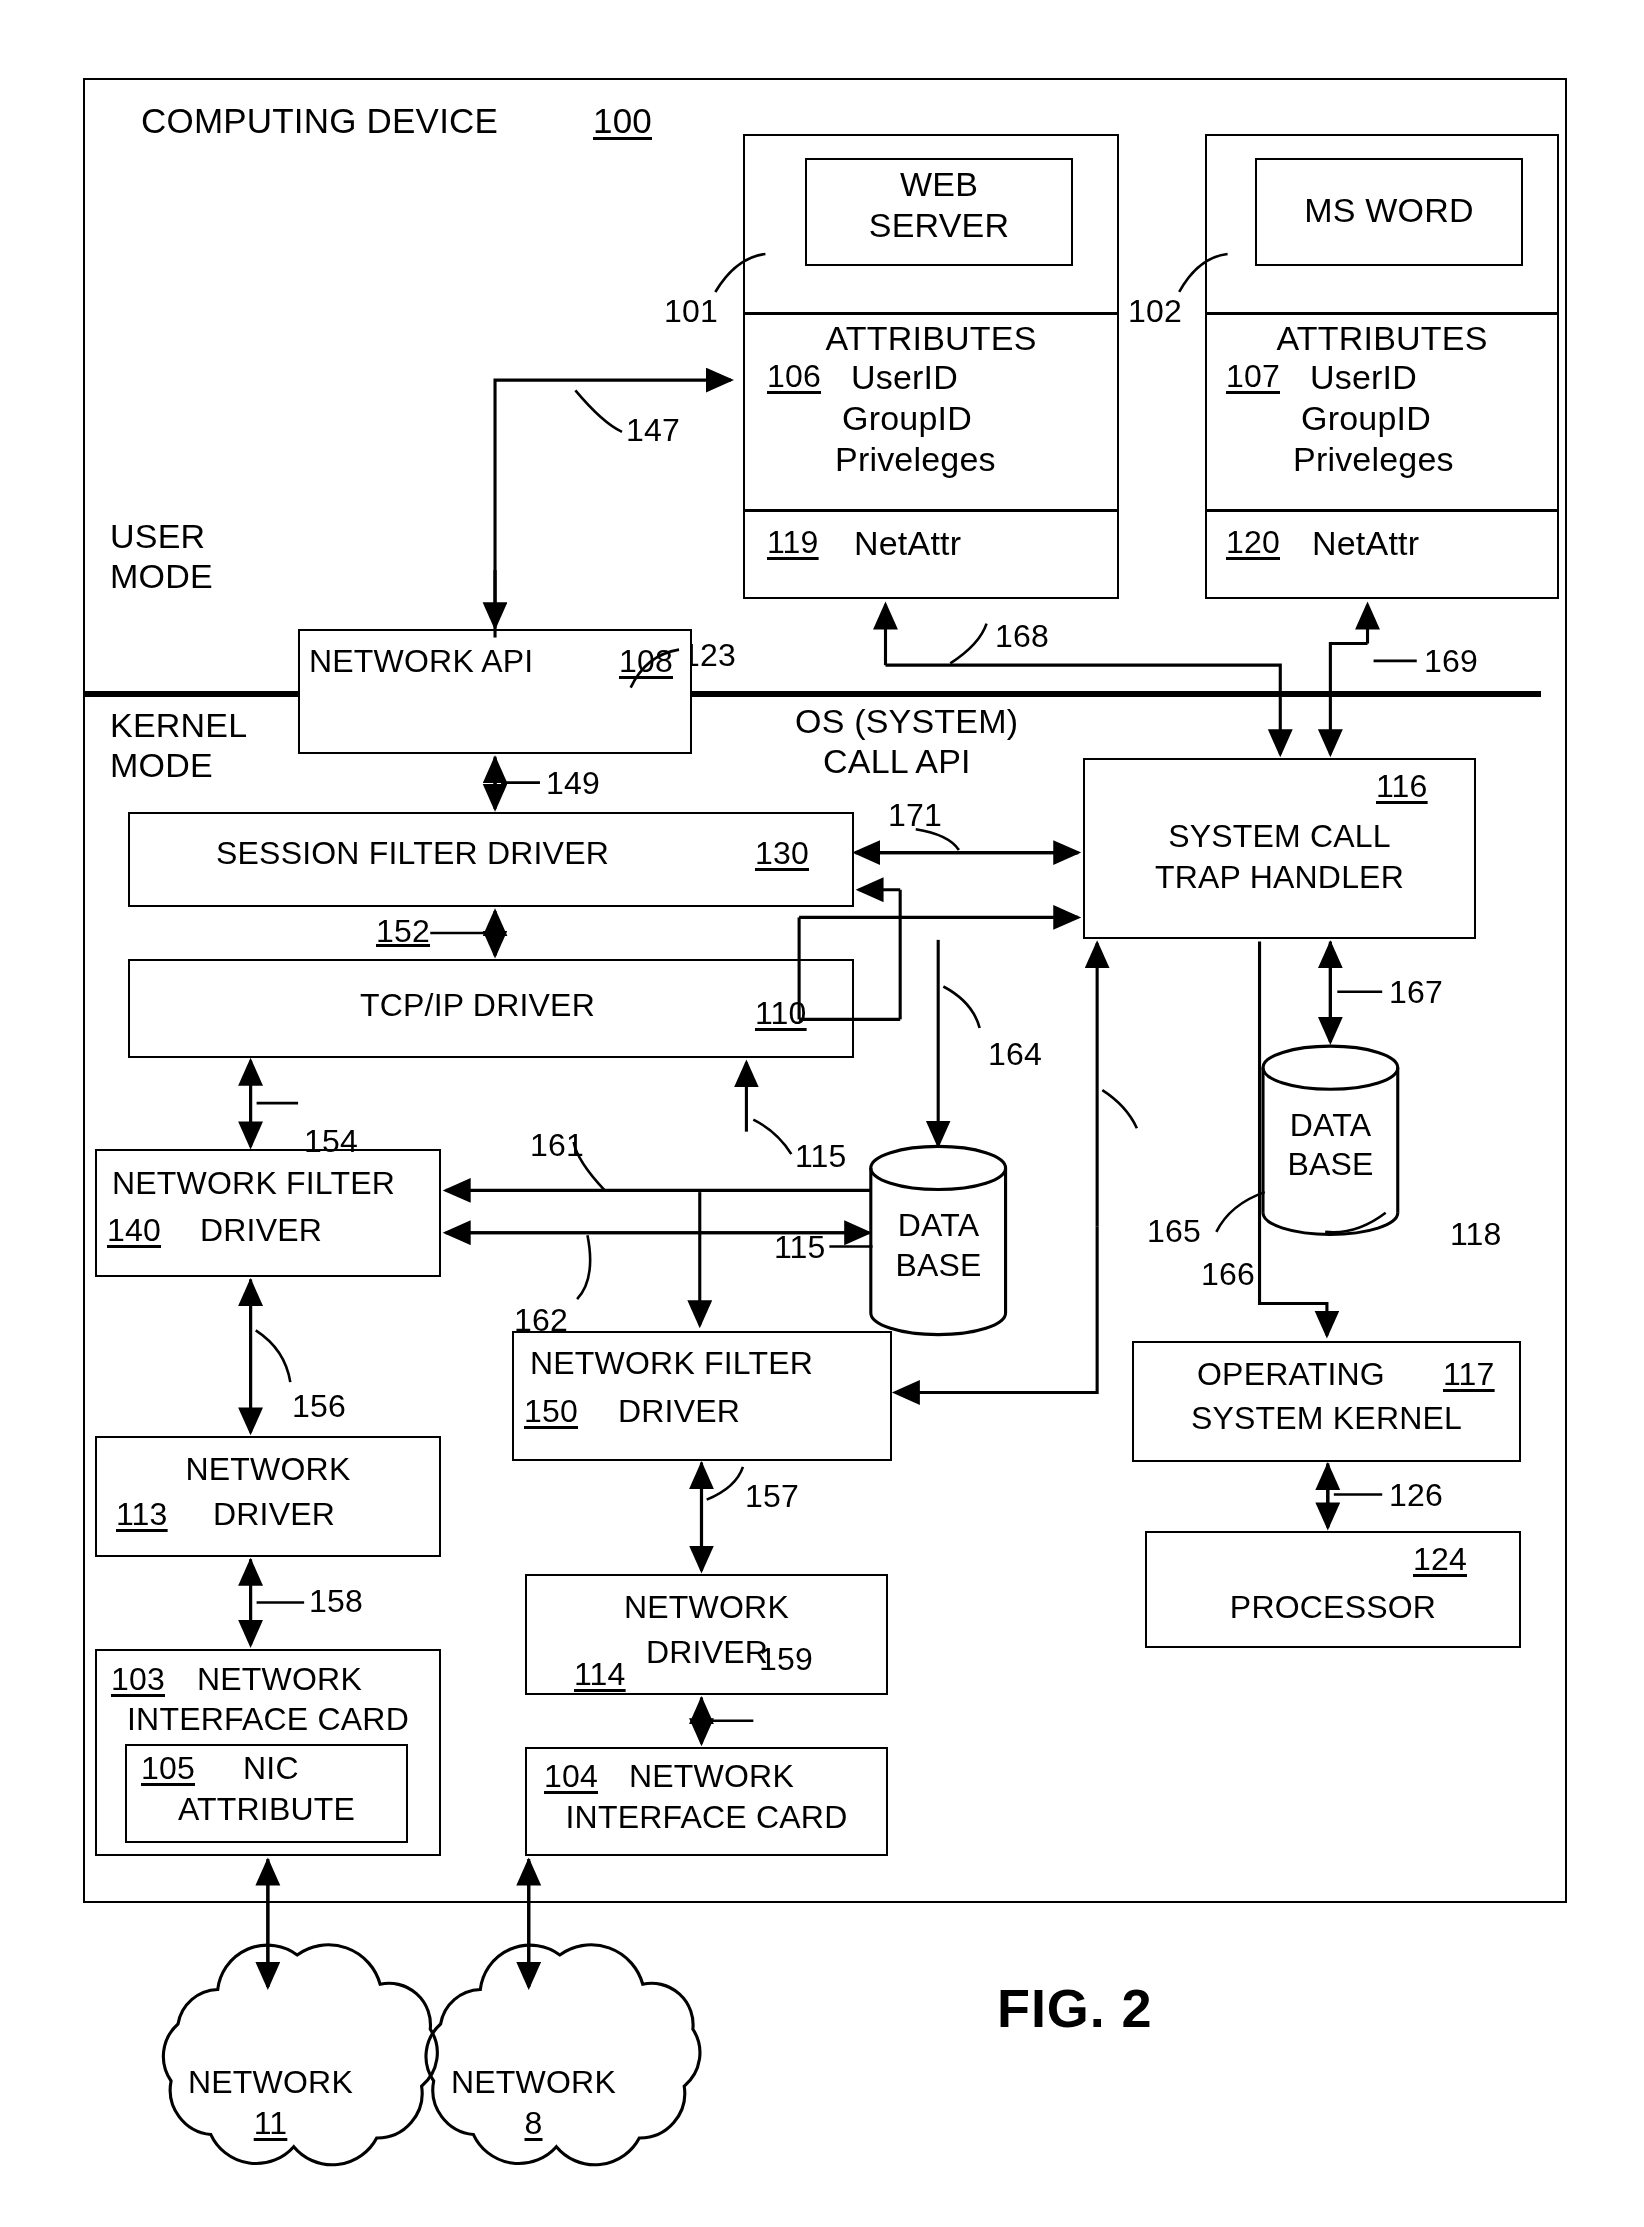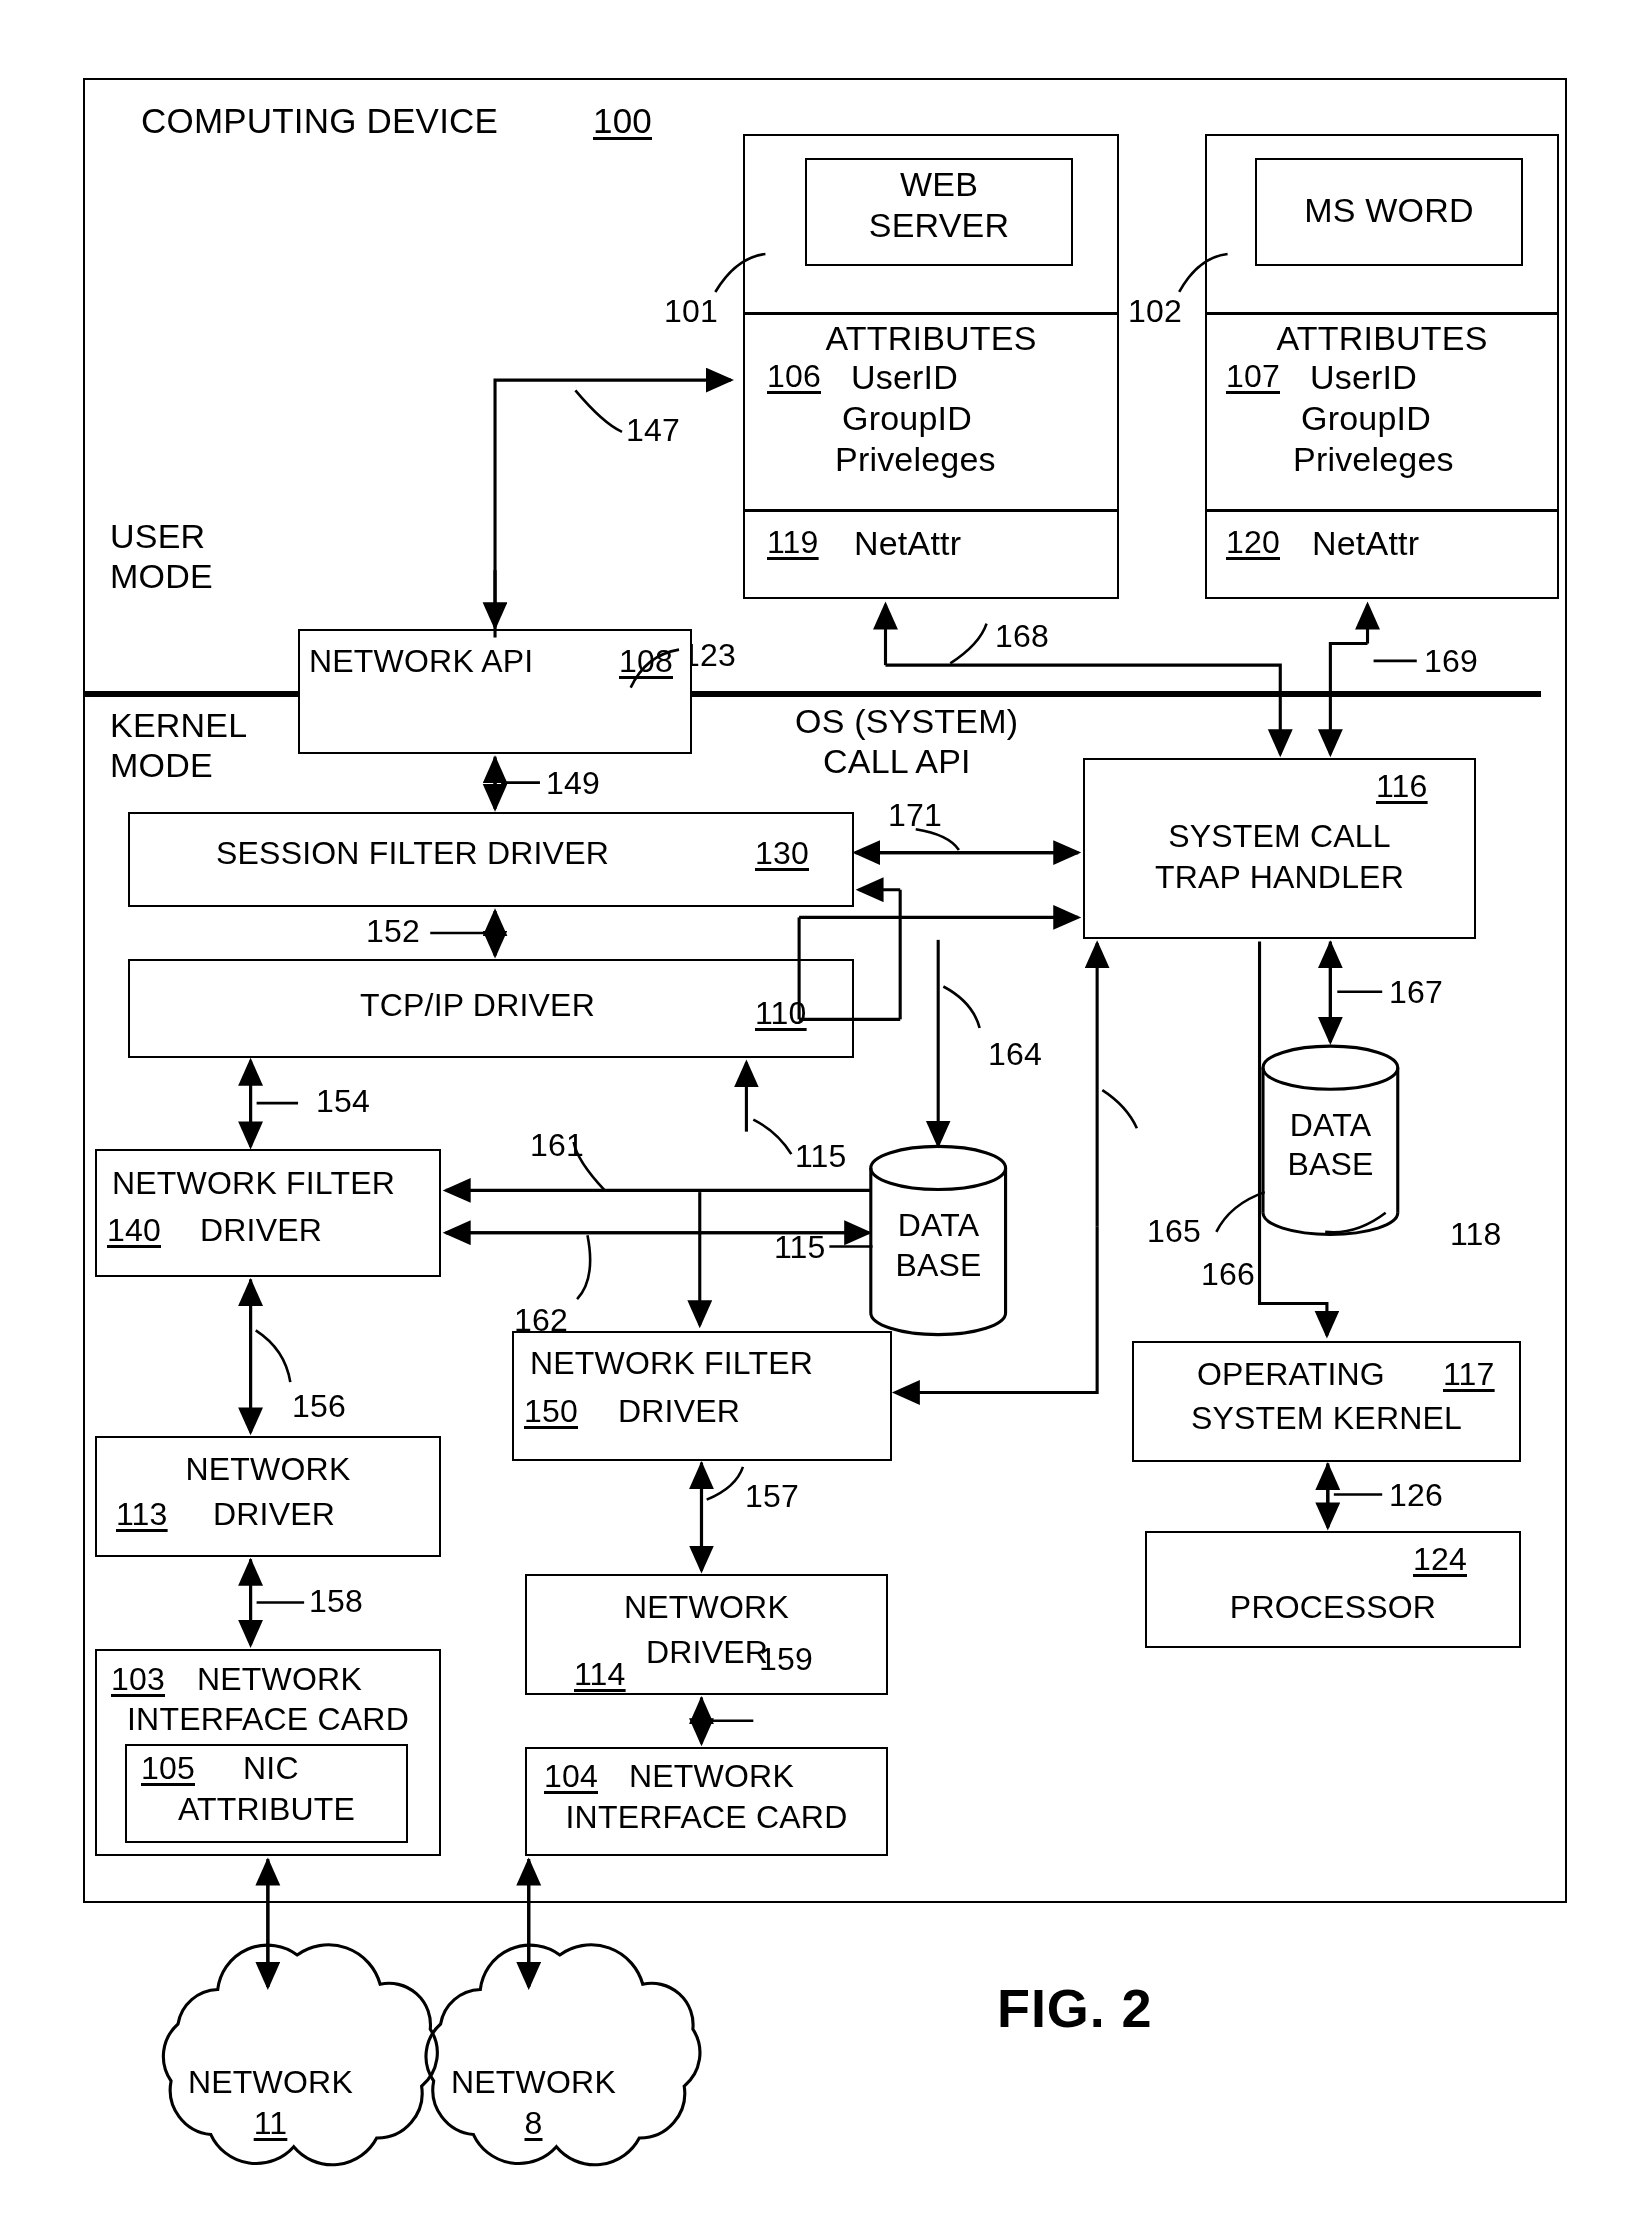--- a/index.html
+++ b/index.html
@@ -378,22 +378,22 @@
 
       <g>
         <path d="M1365,338 q 22,-40 56,-44" stroke-width="3"></path>
       </g>
 
     </g>
   </svg>
 
   <div class="lbl f-num" style="left:626px; top:413px;">147</div>
   <div class="lbl f-num" style="left:546px; top:766px;">149</div>
-  <div class="lbl f-num" style="left:366px; top:914px;">152</div>
-  <div class="lbl f-num" style="left:304px; top:1084px;margin-left:12px;">154</div>
+  <div class="lbl f-num" style="left:376px; top:914px;text-decoration:underline;">152</div>
+  <div class="lbl f-num" style="left:304px; top:1124px;">154</div>
   <div class="lbl f-num" style="left:795px; top:1139px;">115</div>
   <div class="lbl f-num" style="left:292px; top:1389px;">156</div>
   <div class="lbl f-num" style="left:745px; top:1479px;">157</div>
   <div class="lbl f-num" style="left:309px; top:1584px;">158</div>
   <div class="lbl f-num" style="left:759px; top:1642px;">159</div>
   <div class="lbl f-num" style="left:530px; top:1128px;">161</div>
   <div class="lbl f-num" style="left:514px; top:1303px;">162</div>
   <div class="lbl f-num" style="left:988px; top:1037px;">164</div>
   <div class="lbl f-num" style="left:1147px; top:1214px;">165</div>
   <div class="lbl f-num" style="left:1201px; top:1257px;">166</div>

